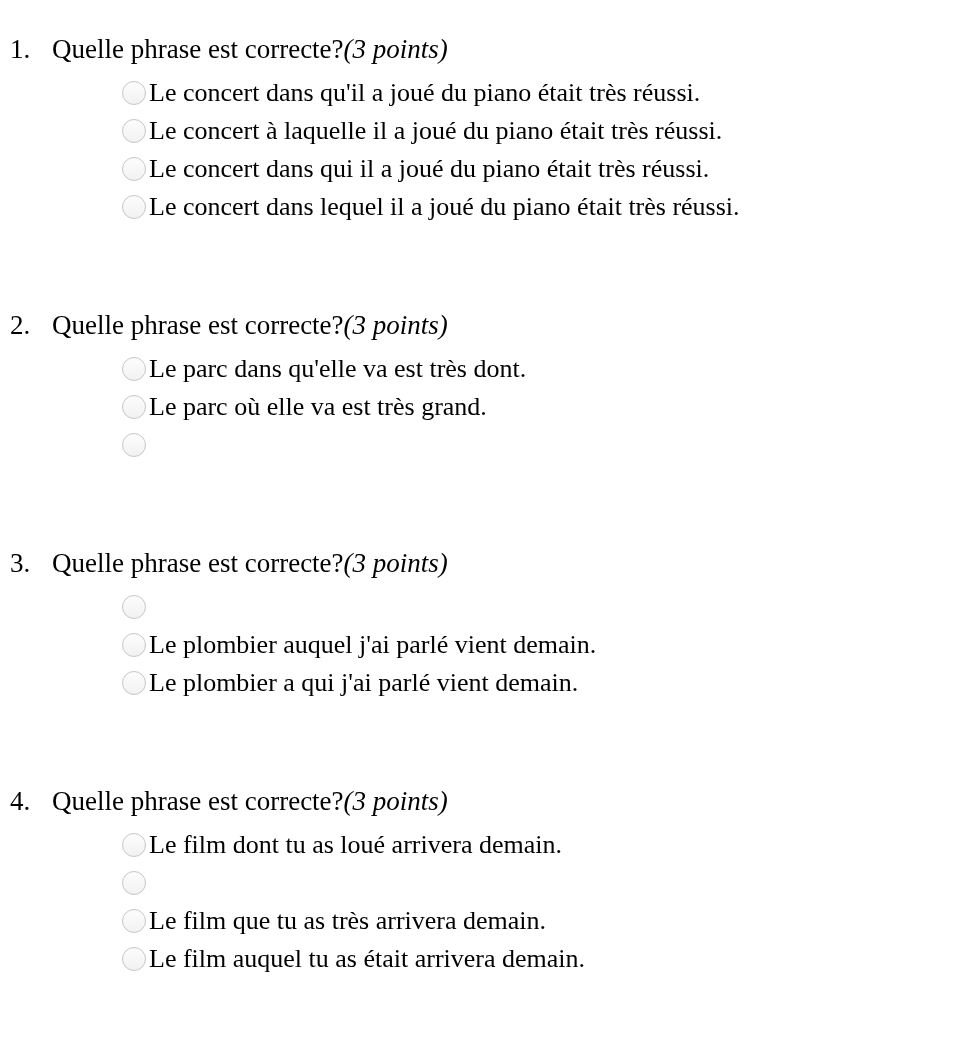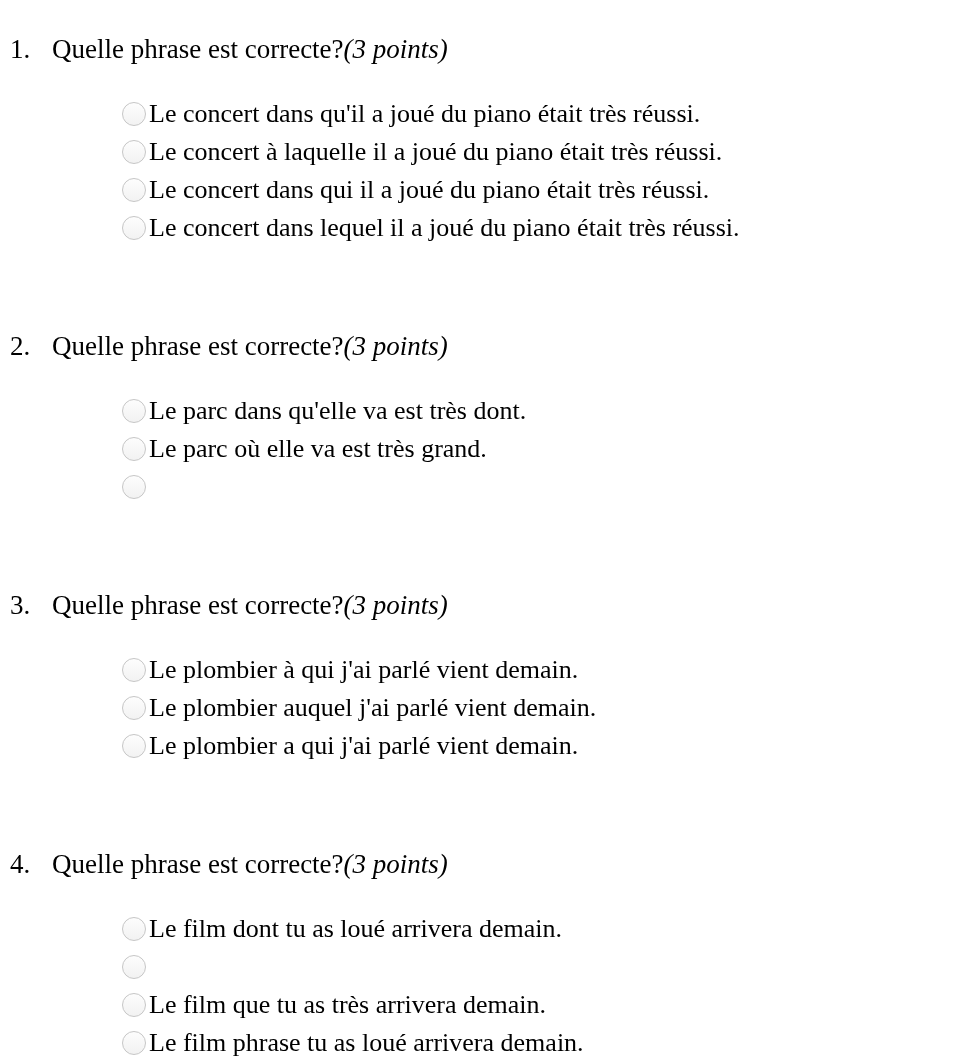--- a/index.html
+++ b/index.html
@@ -29,21 +29,21 @@
     white-space: nowrap;
   }
   .q-number {
     width: 42px;
     flex: none;
   }
   .q-points {
     font-style: italic;
   }
   .options {
-    margin-top: 27px;
+    margin-top: 6px;
     margin-left: 112px;
   }
   .option {
     display: flex;
     align-items: center;
     font-size: 26px;
     line-height: 38px;
     height: 38px;
     white-space: nowrap;
     cursor: pointer;
@@ -112,21 +112,20 @@
 
   <div class="question-block">
     <div class="question-line">
       <span class="q-number">3.</span>
       <span class="q-text">Quelle phrase est correcte?</span>
       <span class="q-points">(3 points)</span>
     </div>
     <div class="options">
       <div class="option">
         <span class="radio"></span>
-        <span>Le plombier à qui j'ai parlé vient demain.</span>
       </div>
       <div class="option">
         <span class="radio"></span>
         <span>Le plombier auquel j'ai parlé vient demain.</span>
       </div>
       <div class="option">
         <span class="radio"></span>
         <span>Le plombier a qui j'ai parlé vient demain.</span>
       </div>
     </div>
@@ -145,18 +144,18 @@
       </div>
       <div class="option">
         <span class="radio"></span>
       </div>
       <div class="option">
         <span class="radio"></span>
         <span>Le film que tu as très arrivera demain.</span>
       </div>
       <div class="option">
         <span class="radio"></span>
-        <span>Le film phrase tu as loué arrivera demain.</span>
+        <span>Le film auquel tu as était arrivera demain.</span>
       </div>
     </div>
   </div>
 
 </div>
 
 </body></html>

